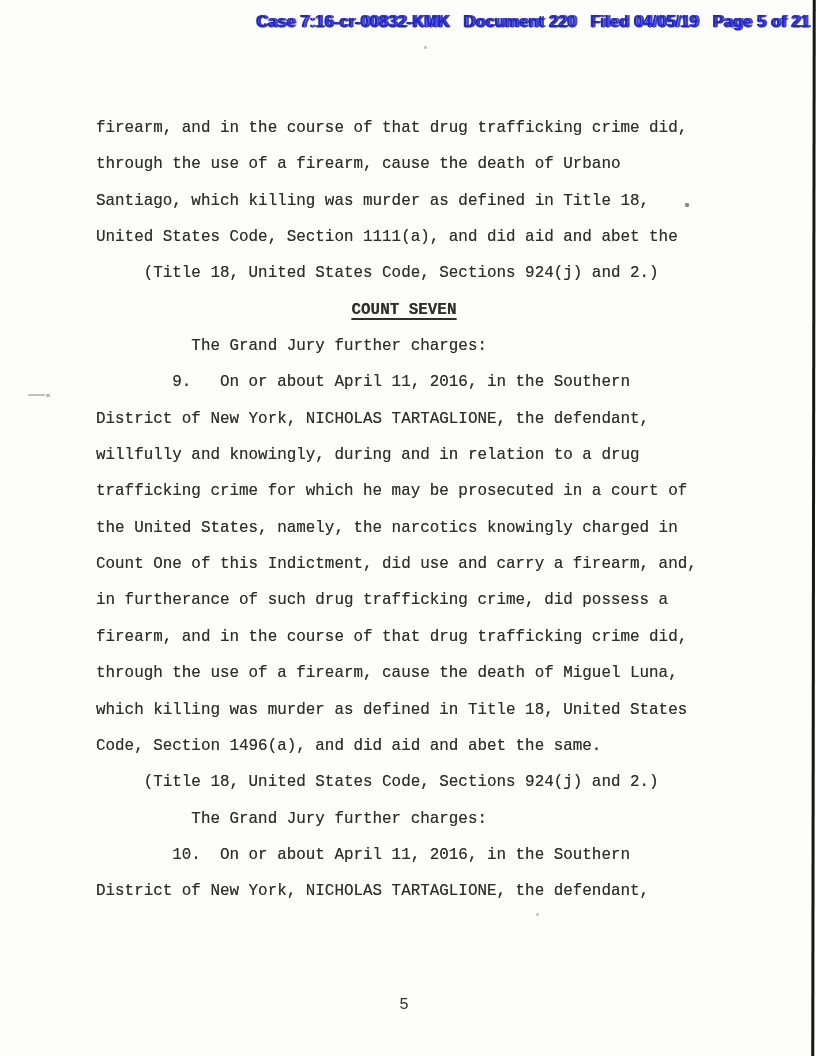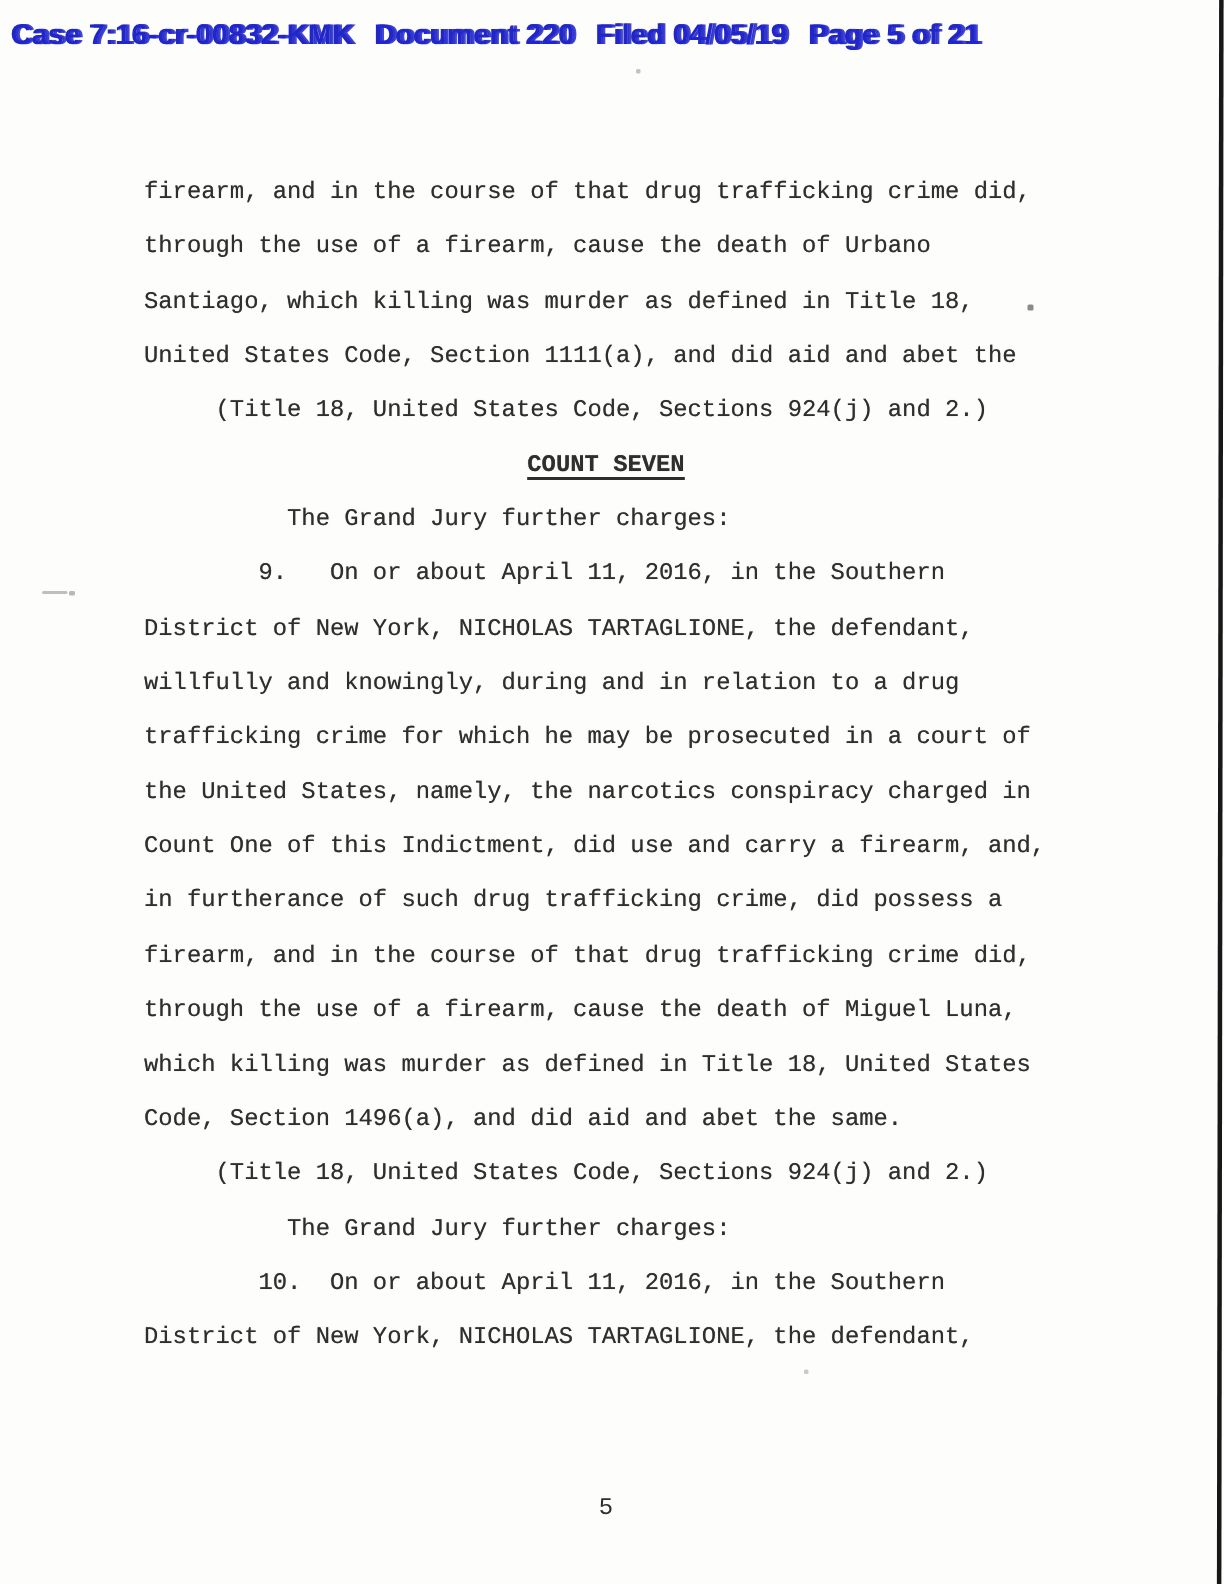--- a/index.html
+++ b/index.html
@@ -7,23 +7,23 @@
     position:relative;
     width:816px; height:1056px;
     margin:0 auto;
     background:#fdfdfc;
     overflow:hidden;
     font-family:"Liberation Mono","DejaVu Sans Mono",monospace;
   }
   
   .ecf-header {
     position:absolute; top:13px; left:0; width:100%;
-    text-align:left;
+    text-align:right;
     font-family:"Liberation Sans","DejaVu Sans",sans-serif;
-    font-size:19px; font-weight:bold;
+    font-size:16px; font-weight:bold;
     color:#2126c9;
     letter-spacing:0.3px;
     text-shadow: 2.6px 0 0 rgba(33,38,201,0.85), 1.3px 0.5px 0 rgba(33,38,201,0.55);
     white-space:nowrap;
   }
   .ecf-header span { margin:0 7px; }
   
   .body-text {
     position:absolute; left:96px; top:110px; width:616px;
     font-size:15.9px; line-height:36.35px;
@@ -70,21 +70,21 @@
     <div class="ln">through the use of a firearm, cause the death of Urbano</div>
     <div class="ln">Santiago, which killing was murder as defined in Title 18,</div>
     <div class="ln">United States Code, Section 1111(a), and did aid and abet the</div>
     <div class="ln">     (Title 18, United States Code, Sections 924(j) and 2.)</div>
     <div class="ln center"><span class="hd">COUNT SEVEN</span></div>
     <div class="ln">          The Grand Jury further charges:</div>
     <div class="ln">        9.   On or about April 11, 2016, in the Southern</div>
     <div class="ln">District of New York, NICHOLAS TARTAGLIONE, the defendant,</div>
     <div class="ln">willfully and knowingly, during and in relation to a drug</div>
     <div class="ln">trafficking crime for which he may be prosecuted in a court of</div>
-    <div class="ln">the United States, namely, the narcotics conspiracy charged in</div>
+    <div class="ln">the United States, namely, the narcotics knowingly charged in</div>
     <div class="ln">Count One of this Indictment, did use and carry a firearm, and,</div>
     <div class="ln">in furtherance of such drug trafficking crime, did possess a</div>
     <div class="ln">firearm, and in the course of that drug trafficking crime did,</div>
     <div class="ln">through the use of a firearm, cause the death of Miguel Luna,</div>
     <div class="ln">which killing was murder as defined in Title 18, United States</div>
     <div class="ln">Code, Section 1496(a), and did aid and abet the same.</div>
     <div class="ln">     (Title 18, United States Code, Sections 924(j) and 2.)</div>
     <div class="ln">          The Grand Jury further charges:</div>
     <div class="ln">        10.  On or about April 11, 2016, in the Southern</div>
     <div class="ln">District of New York, NICHOLAS TARTAGLIONE, the defendant,</div>

